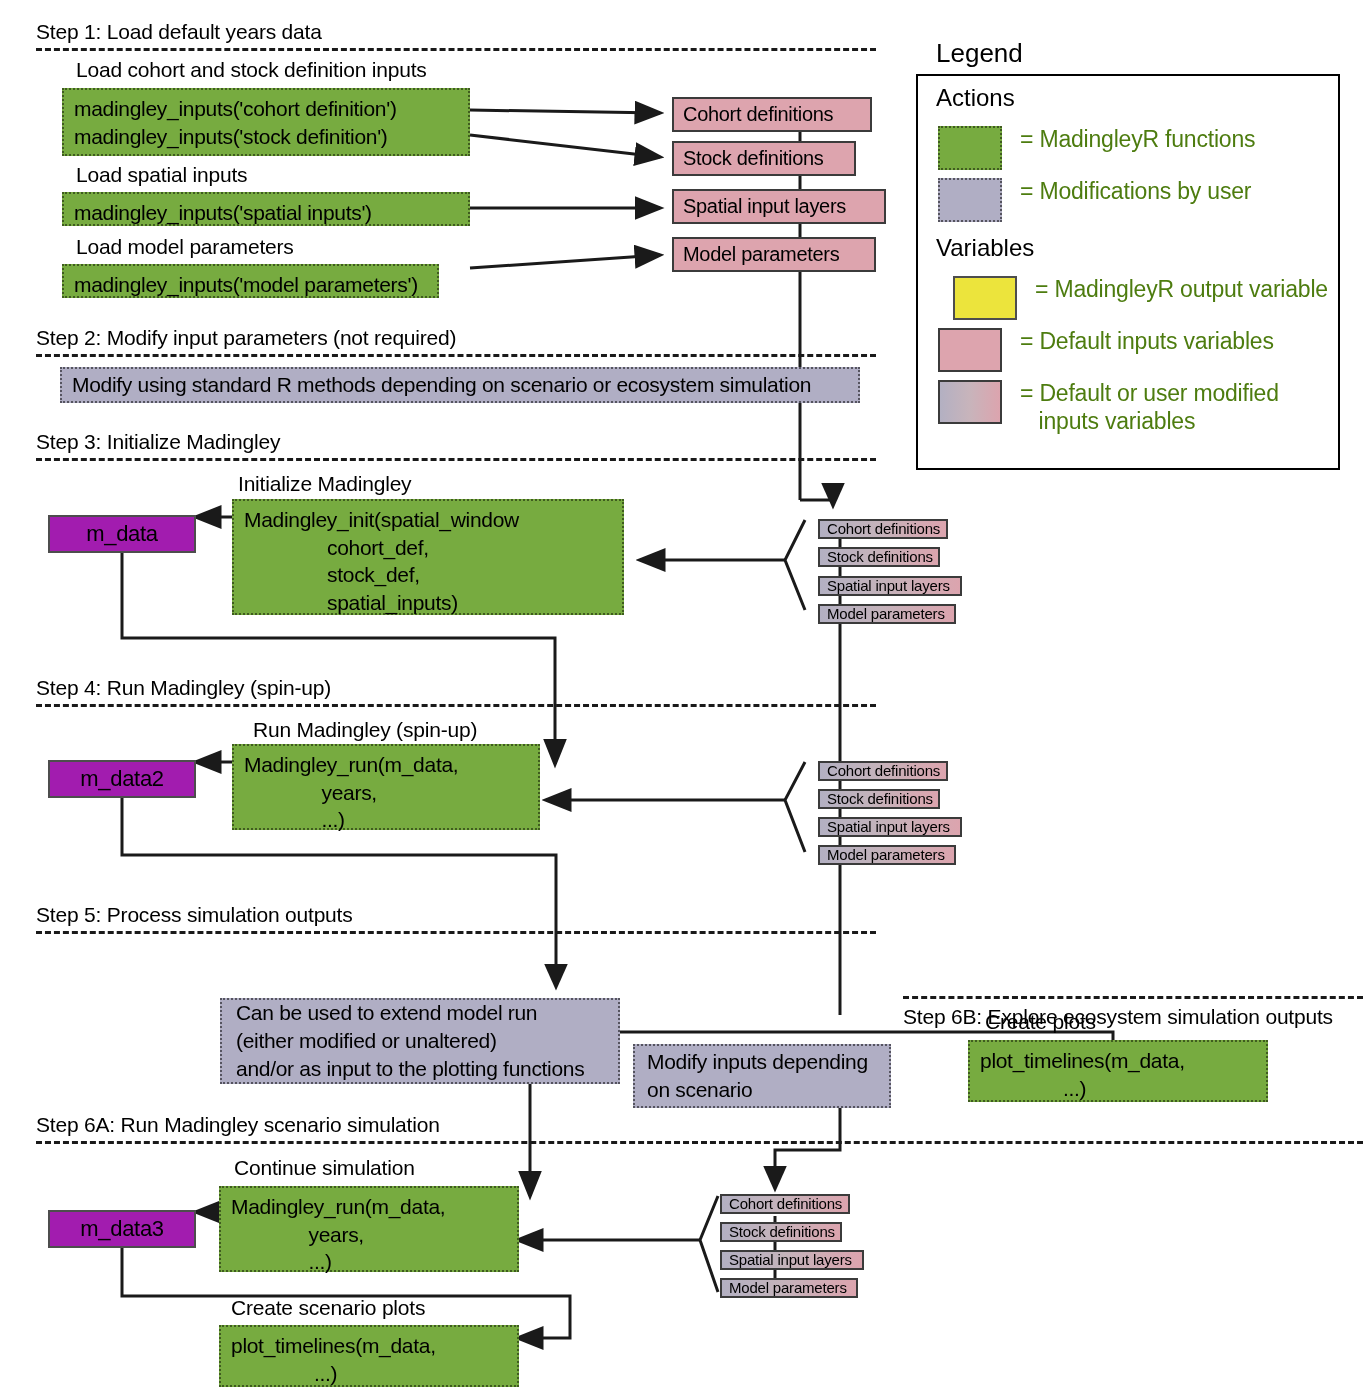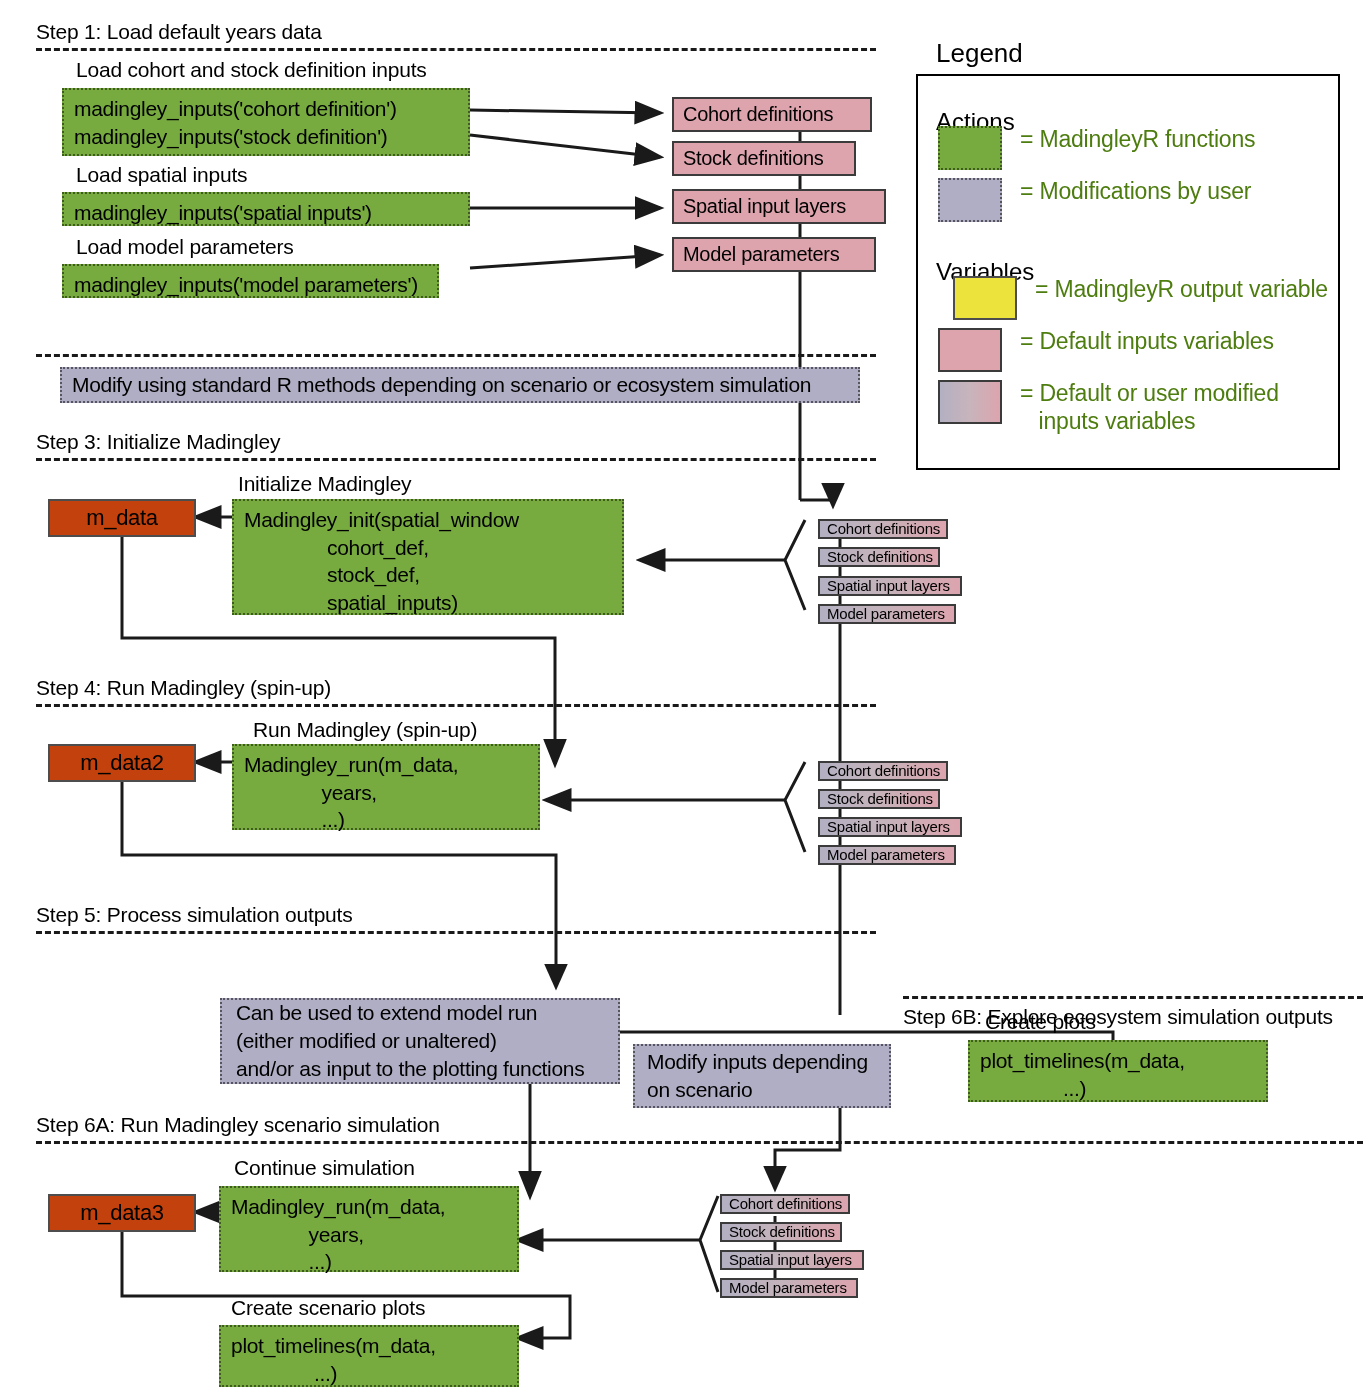--- a/index.html
+++ b/index.html
@@ -51,25 +51,26 @@
   }
   .green{
     background:#77ab40;
     border:2px dotted #3f5c1f;
   }
   .gray{
     background:#b0aec4;
     border:2px dotted #55545f;
   }
   .yellow{
-    background:#c2410c;
+    background:#a21caf;
     border:2px solid #4d4d4d;
     justify-content:center;
     align-items:center;
     font-size:22px;
+    margin-top:16px;
   }
   .pink{
     background:#dda4ae;
     border:2px solid #3b3b3b;
     font-size:20px;
     padding:3px 9px;
     align-items:center;
   }
   .grad{
     background:linear-gradient(to right,#b3b0c2 0%,#c4b3bb 45%,#dca4ae 100%);
@@ -85,21 +86,20 @@
     font-size:26px;
     color:#000;
   }
   .legend-box{
     border:2px solid #000;
     background:#fff;
   }
   .legend-section{
     font-size:24px;
     color:#000;
-    margin-top:24px;
   }
   .legend-row{
     display:flex;
     align-items:flex-start;
   }
   .swatch{
     width:60px;
     height:40px;
     flex:0 0 60px;
   }
@@ -201,20 +201,21 @@
   <div class="abs node green" style="left:62px; top:192px; width:408px; height:34px;">madingley_inputs('spatial inputs')</div>
 
   <div class="abs caption" style="left:76px; top:235px;">Load model parameters</div>
   <div class="abs node green" style="left:62px; top:264px; width:377px; height:34px;">madingley_inputs('model parameters')</div>
 
   <div class="abs node pink" style="left:672px; top:97px; width:200px; height:35px;">Cohort definitions</div>
   <div class="abs node pink" style="left:672px; top:141px; width:184px; height:35px;">Stock definitions</div>
   <div class="abs node pink" style="left:672px; top:189px; width:214px; height:35px;">Spatial input layers</div>
   <div class="abs node pink" style="left:672px; top:237px; width:204px; height:35px;">Model parameters</div>
 
+  <div class="abs step-label" style="left:36px; top:326px;">Step 2: Modify input parameters (not required)</div>
   <div class="abs step-rule" style="left:36px; top:354px; width:840px;"></div>
 
   <div class="abs node gray" style="left:60px; top:367px; width:800px; height:36px; align-items:center;">Modify using standard R methods depending on scenario or ecosystem simulation</div>
 
   <div class="abs step-label" style="left:36px; top:430px;">Step 3: Initialize Madingley</div>
   <div class="abs step-rule" style="left:36px; top:458px; width:840px;"></div>
 
   <div class="abs caption" style="left:238px; top:472px;">Initialize Madingley</div>
   <div class="abs node yellow" style="left:48px; top:499px; width:148px; height:38px;">m_data</div>
   <div class="abs node green" style="left:232px; top:499px; width:392px; height:116px;">Madingley_init(spatial_window

